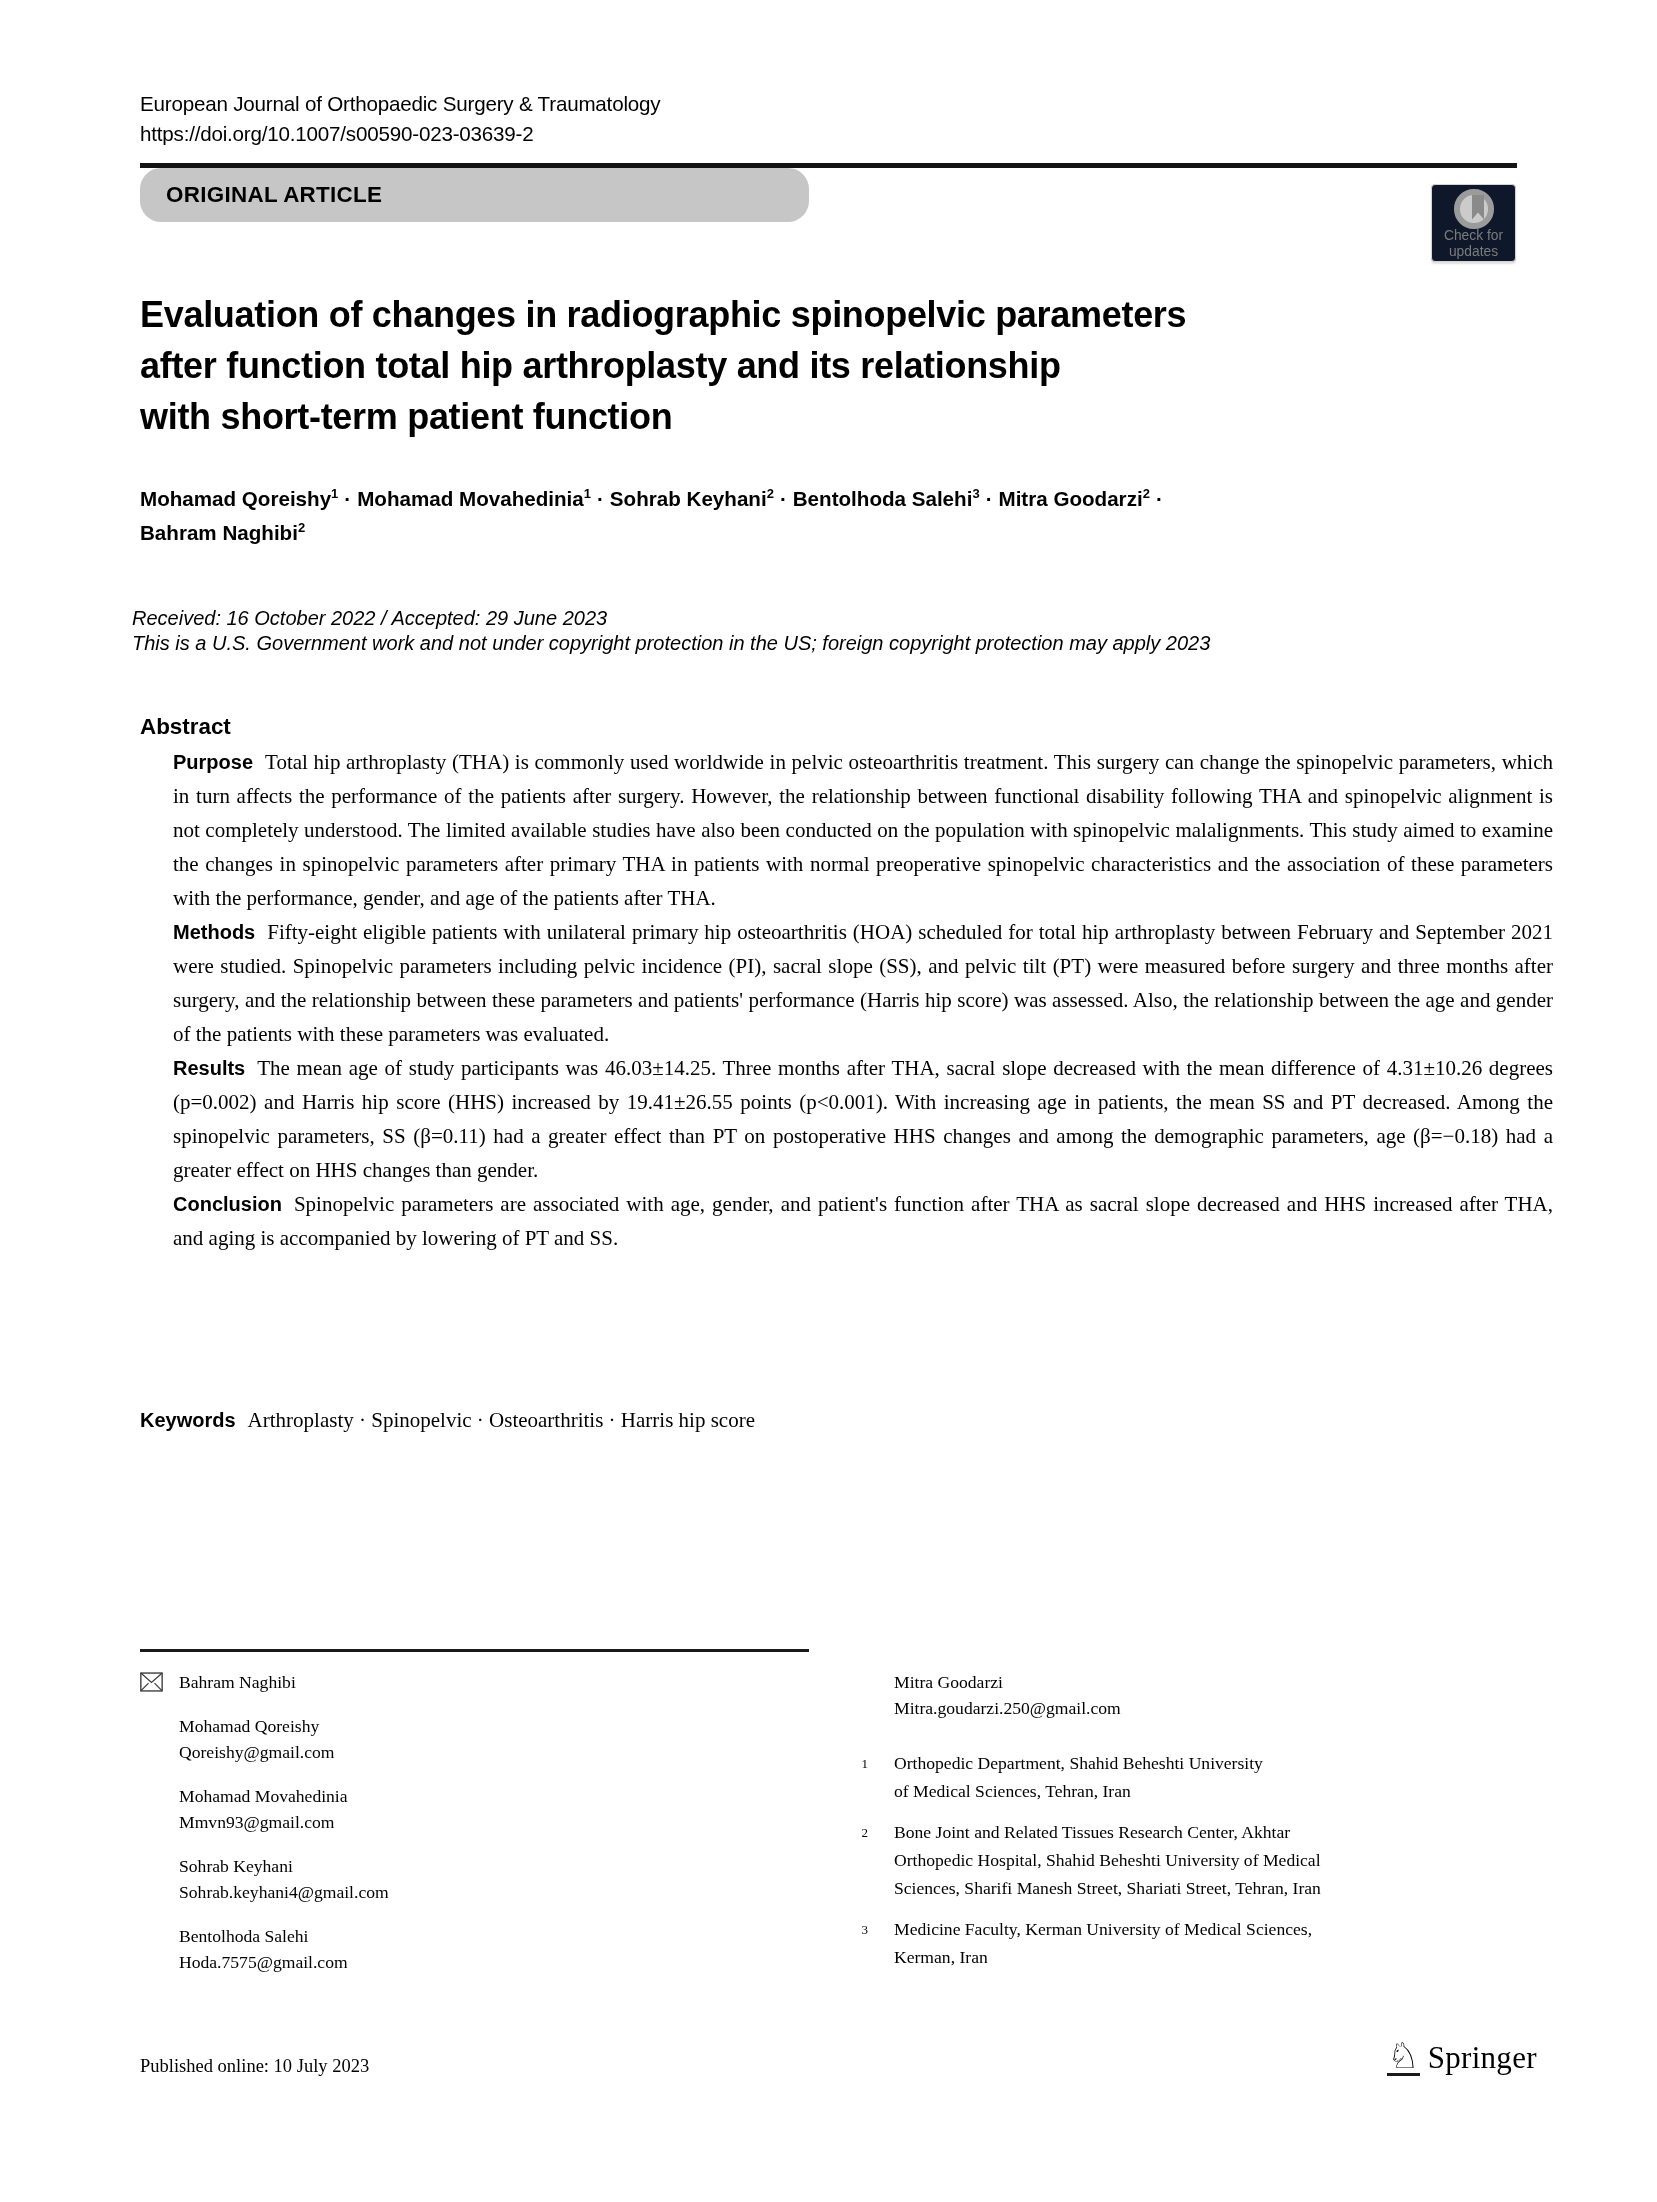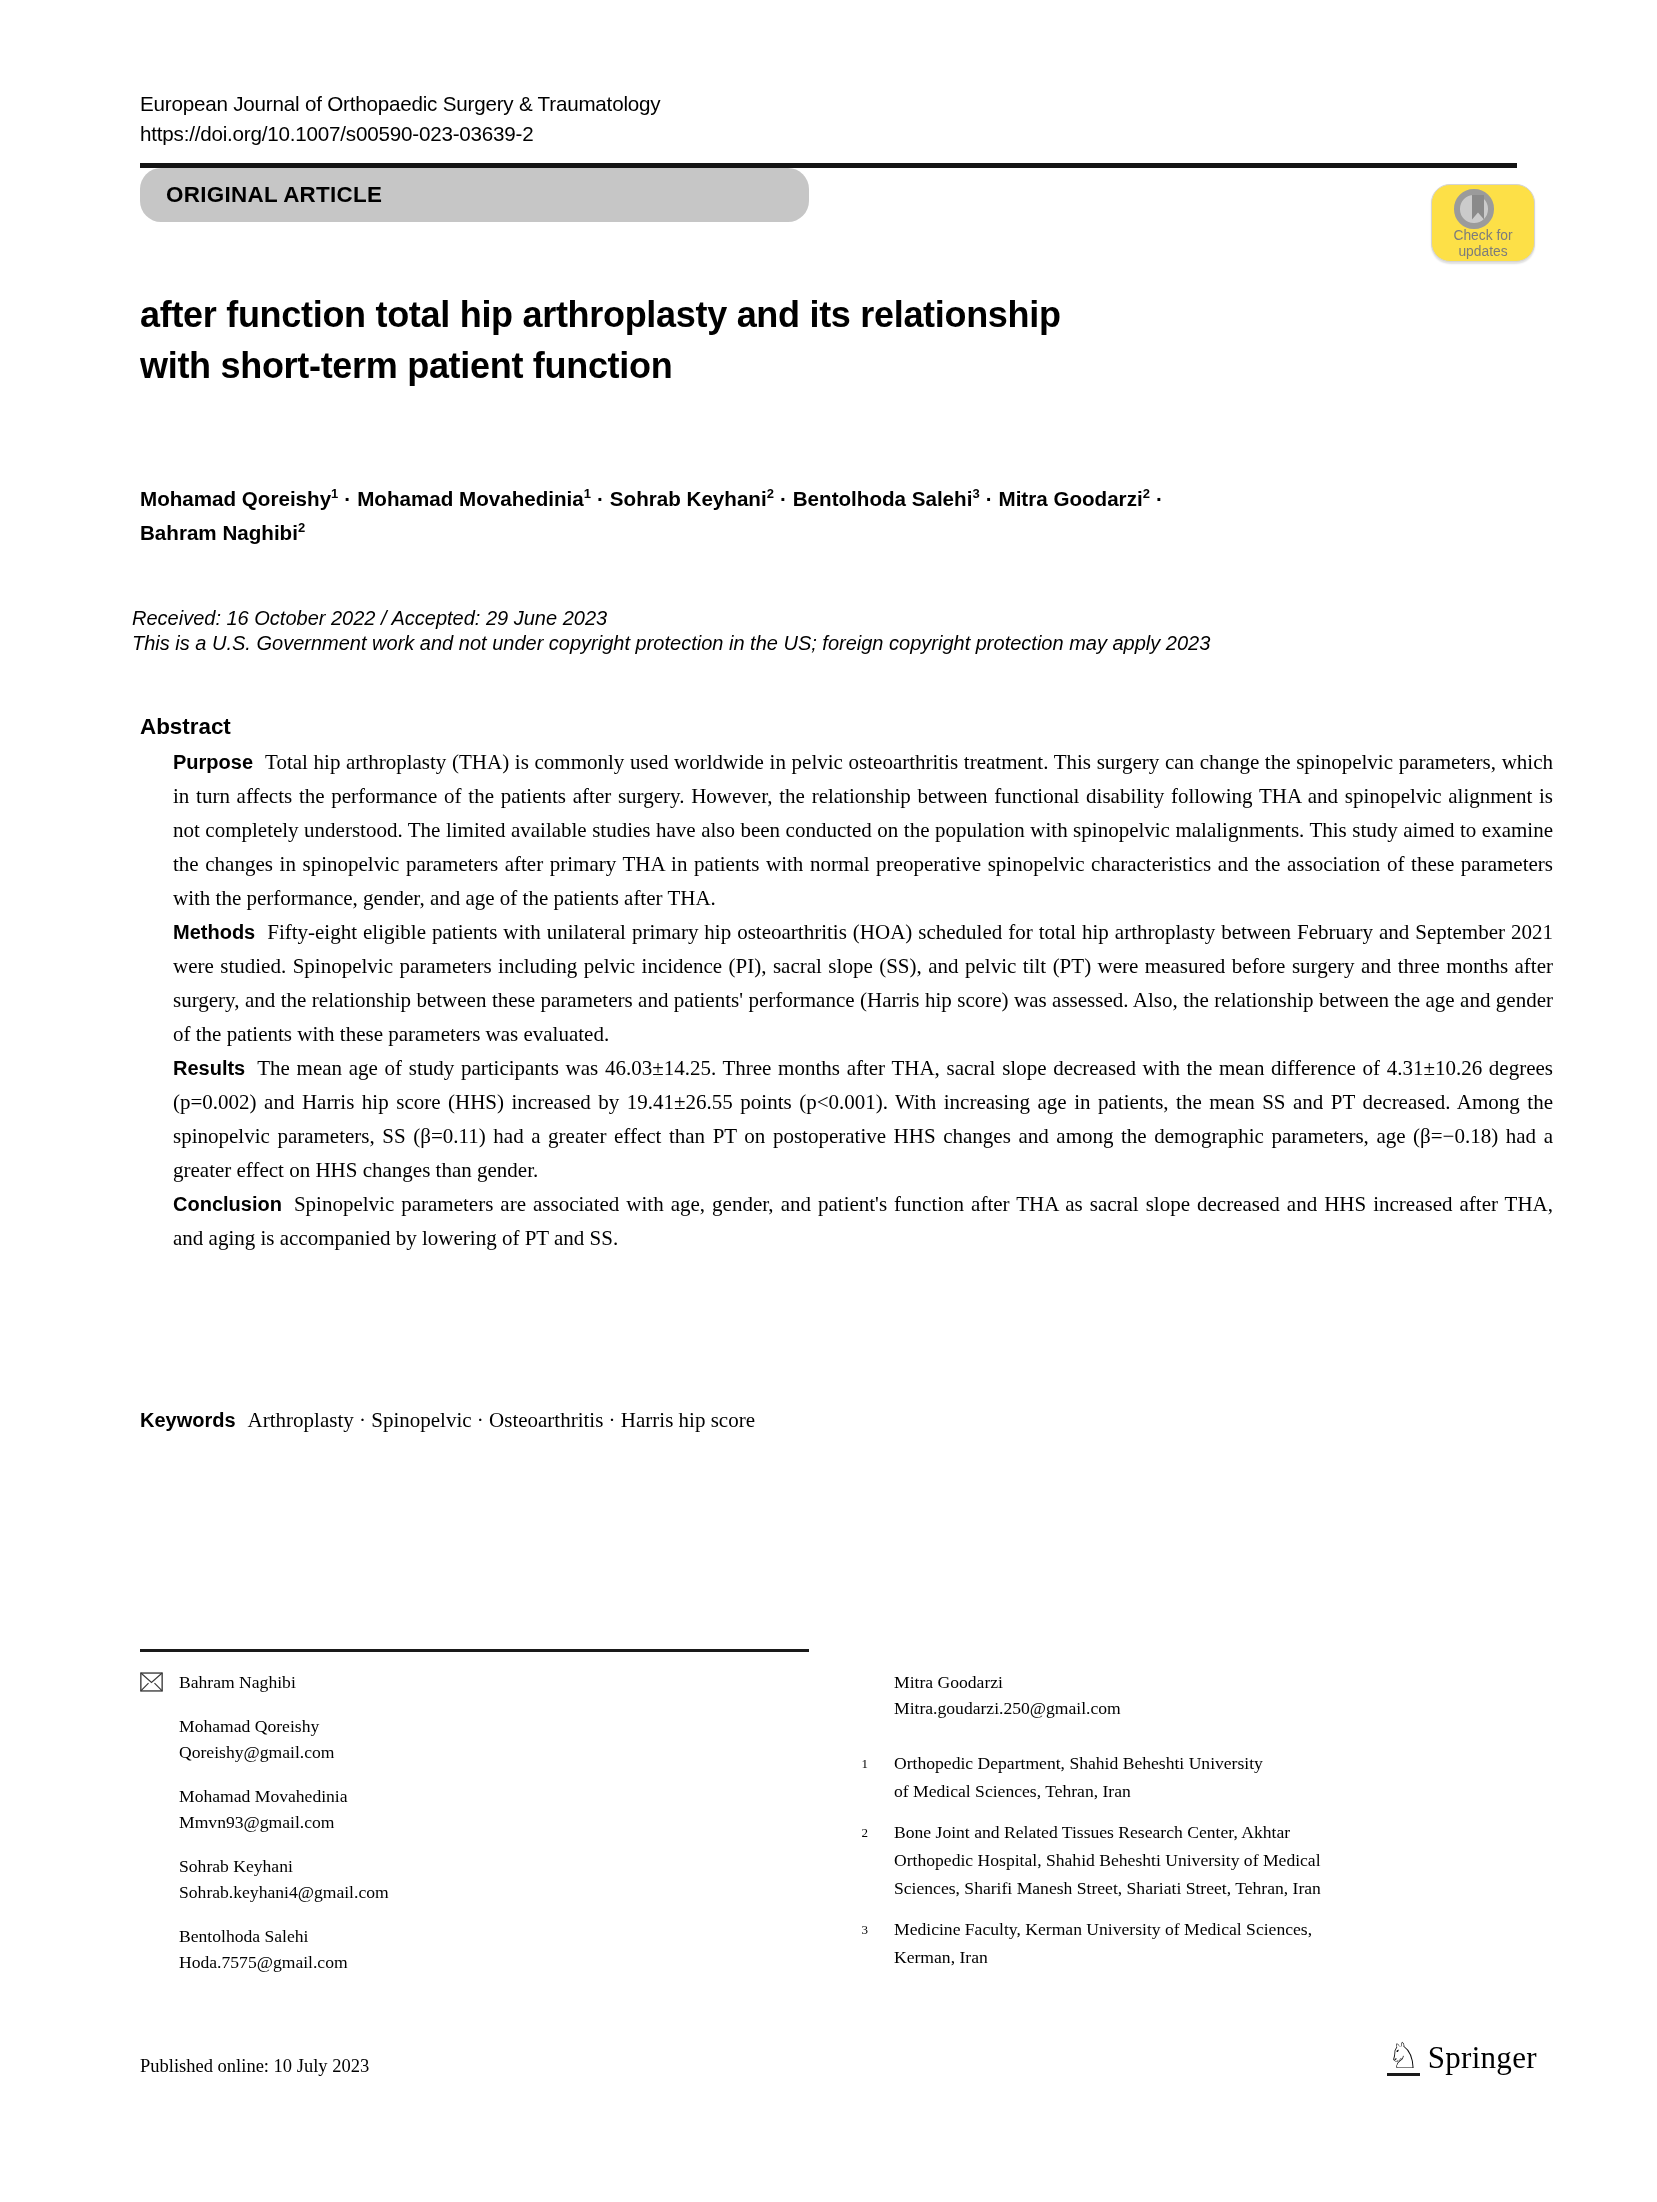--- a/index.html
+++ b/index.html
@@ -6,21 +6,21 @@
   .page {
     position:relative; width:1657px; height:2203px; background:#ffffff;
     font-family:"Liberation Sans", sans-serif; color:#000; overflow:hidden;
   }
   
   .journal-header { position:absolute; left:140px; top:89px; font-size:20.6px; line-height:30px; letter-spacing:-0.2px; }
   .rule-top { position:absolute; left:140px; top:163px; width:1377px; height:5.2px; background:#141414; }
   .banner { position:absolute; left:140px; top:168px; width:669px; height:54px; background:#c6c6c6; display:flex; align-items:center; box-sizing:border-box; padding-left:26px;border-radius:21px; }
   .banner-text { font-weight:bold; font-size:22.4px; letter-spacing:0.3px; }
   
-  .badge { position:absolute; left:1431px; top:184px; width:104px; height:78px; background:#fde047; border:0.9px solid #d4d4d4; border-radius:19px; box-shadow:0 1.7px 1.7px rgba(0,0,0,0.12); box-sizing:border-box; cursor:pointer; }
+  .badge { position:absolute; left:1431px; top:184px; width:85px; height:78px; background:#0f172a; border:0.9px solid #d4d4d4; border-radius:4px; box-shadow:0 1.7px 1.7px rgba(0,0,0,0.12); box-sizing:border-box; cursor:pointer; }
   .badge-ring { position:absolute; left:22.4px; top:4.3px; width:27.5px; height:27.5px; border:6.9px solid #9b9b9b; border-radius:50%; background:#cbcbcb; }
   .badge-flag { position:absolute; left:40px; top:9.5px; width:12px; height:25px; background:#8a8a8a; clip-path:polygon(0 0,100% 0,100% 100%,50% 72%,0 100%); }
   .badge-text { position:absolute; left:0; right:0; top:43px; text-align:center; font-size:13.8px; line-height:16.3px; color:#7c7c7c; }
   
   .title { position:absolute; left:140px; top:289px; font-size:36px; font-weight:bold; line-height:51px; letter-spacing:-0.3px; }
   .authors { position:absolute; left:140px; top:482px; width:1394px; font-size:20.6px; font-weight:bold; line-height:34px; }
   .authors sup { font-size:13px; line-height:0; }
   .author-sep { padding:0 6px; }
   
   .dates { position:absolute; left:132px; top:606px; font-size:20px; line-height:25.4px;font-style:italic; }
@@ -66,20 +66,21 @@
   <div class="badge">
     <div class="badge-ring"></div>
     <div class="badge-flag"></div>
     <div class="badge-text">
       <div>Check for</div>
       <div>updates</div>
     </div>
   </div>
 
   <div class="title">
+    <div>Evaluation of changes in radiographic spinopelvic parameters</div>
     <div>after function total hip arthroplasty and its relationship</div>
     <div>with short-term patient function</div>
   </div>
 
   <div class="authors">
     <span>Mohamad Qoreishy</span><sup>1</sup><span class="author-sep">·</span><span>Mohamad Movahedinia</span><sup>1</sup><span class="author-sep">·</span><span>Sohrab Keyhani</span><sup>2</sup><span class="author-sep">·</span><span>Bentolhoda Salehi</span><sup>3</sup><span class="author-sep">·</span><span>Mitra Goodarzi</span><sup>2</sup><span class="author-sep">·</span><br><span>Bahram Naghibi</span><sup>2</sup>
   </div>
 
   <div class="dates">
     <div>Received: 16 October 2022 / Accepted: 29 June 2023</div>

